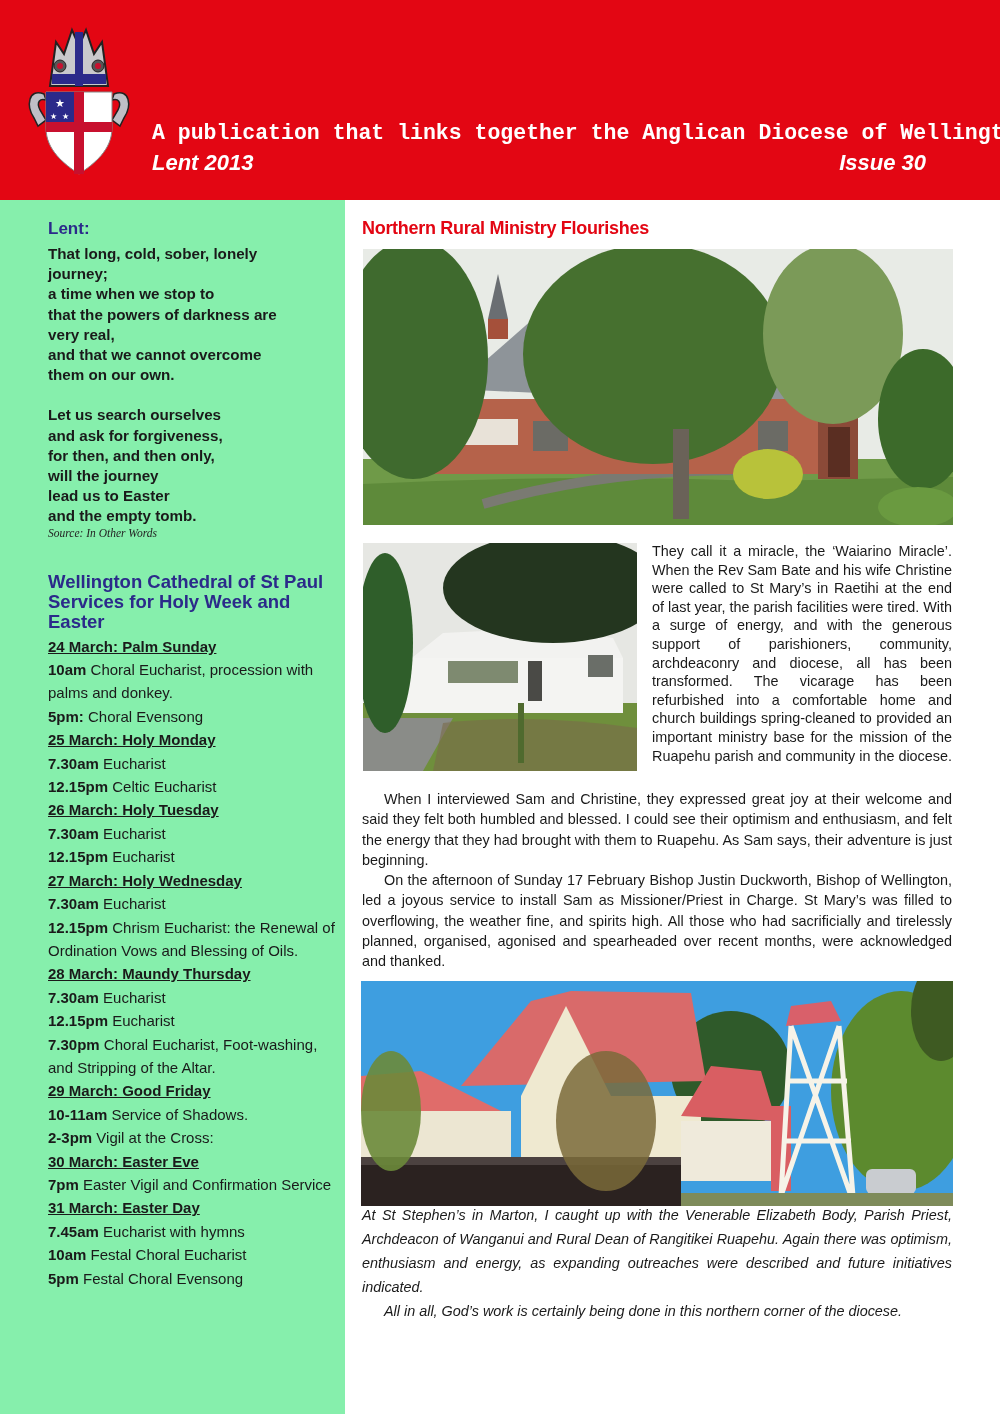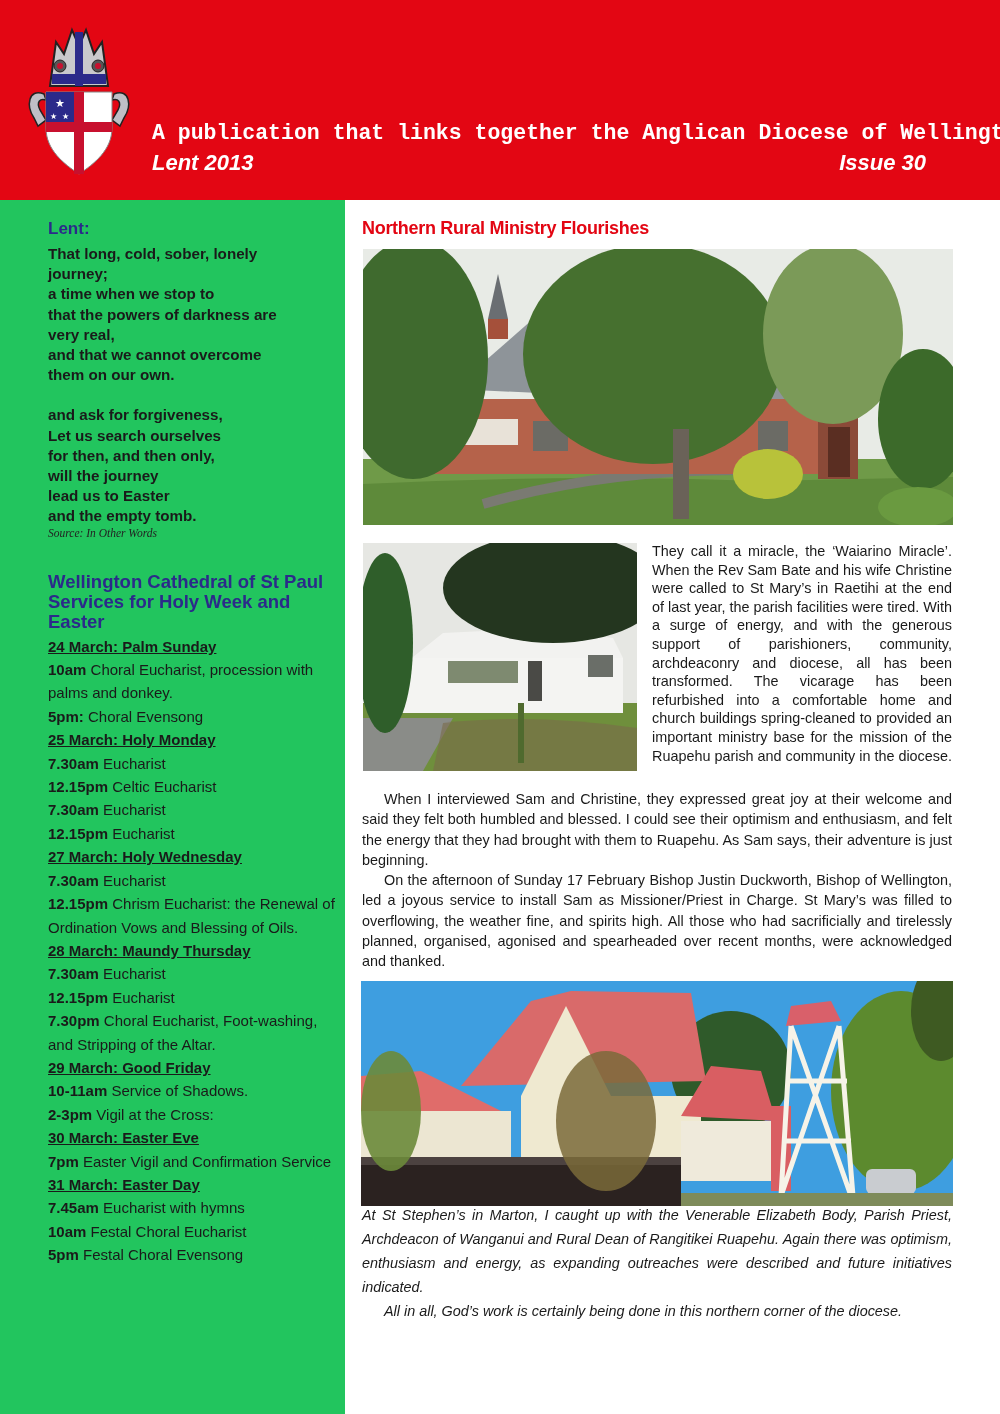--- a/index.html
+++ b/index.html
@@ -9,21 +9,21 @@
   
   .masthead { position: absolute; left: 0; top: 0; width: 1000px; height: 200px; background: #e30613; }
   .crest { position: absolute; left: 22px; top: 24px; width: 114px; height: 152px; }
   .title { position: absolute; left: 152px; top: 4px; height: 115px; white-space: nowrap; font-family: "Liberation Serif", serif; font-size: 122px; line-height: 115px; letter-spacing: 1px; }
   .title .link { color: #ffffff; }
   .title .well { color: #2b2a8a; letter-spacing: 4px; }
   .tagline { position: absolute; left: 152px; top: 121px; font-size: 21.5px; font-weight: bold; color: #ffffff; white-space: nowrap; font-family: Liberation Mono, monospace; }
   .issue-row { position: absolute; left: 152px; top: 150px; width: 774px; display: flex; justify-content: space-between; font-size: 22px; font-weight: bold; font-style: italic; color: #ffffff; }
 
   
-  .sidebar { position: absolute; left: 0; top: 200px; width: 345px; height: 1214px; background: #22c55e; }
+  .sidebar { position: absolute; left: 0; top: 200px; width: 345px; height: 1214px; background: #86efac; }
   .sb-inner { position: absolute; left: 48px; top: 18px; width: 290px; }
   .lent-title { font-size: 17px; font-weight: bold; color: #2b2a8a; line-height: 22px; margin-bottom: 4px; }
   .poem p { font-size: 15.2px; font-weight: bold; line-height: 20.2px; color: #1a1a1a; }
   .poem .stanza { margin-bottom: 20px; }
   .source { font-family: "Liberation Serif", serif; font-style: italic; font-size: 11.5px; color: #222; }
   .services-title { margin-top: 33px; font-size: 18.5px; font-weight: bold; color: #2b2a8a; line-height: 20px; }
   .services { margin-top: 3px; }
   .svc-day { font-size: 15px; font-weight: bold; text-decoration: underline; line-height: 23.4px; color: #1a1a1a; }
   .svc-item { font-size: 15px; line-height: 23.4px; color: #1a1a1a; }
   .svc-item b { font-weight: bold; }
@@ -80,40 +80,41 @@
       <div class="stanza">
         <p>That long, cold, sober, lonely</p>
         <p>journey;</p>
         <p>a time when we stop to</p>
         <p>that the powers of darkness are</p>
         <p>very real,</p>
         <p>and that we cannot overcome</p>
         <p>them on our own.</p>
       </div>
       <div>
+        <p>Let us search ourselves</p>
         <p>and ask for forgiveness,</p>
-        <p>Let us search ourselves</p>
         <p>for then, and then only,</p>
         <p>will the journey</p>
         <p>lead us to Easter</p>
         <p>and the empty tomb.</p>
       </div>
     </div>
     <div class="source">Source: In Other Words</div>
 
     <div class="services-title">Wellington Cathedral of St Paul Services for Holy Week and Easter</div>
     <div class="services">
       <div class="svc-day">24 March: Palm Sunday</div>
       <div class="svc-item"><b>10am</b><span> Choral Eucharist, procession with palms and donkey.</span></div>
       <div class="svc-item"><b>5pm:</b><span> Choral Evensong</span></div>
 
       <div class="svc-day">25 March: Holy Monday</div>
       <div class="svc-item"><b>7.30am</b><span> Eucharist</span></div>
       <div class="svc-item"><b>12.15pm</b><span> Celtic Eucharist</span></div>
 
+      <div class="svc-day">26 March: Holy Tuesday</div>
       <div class="svc-item"><b>7.30am</b><span> Eucharist</span></div>
       <div class="svc-item"><b>12.15pm</b><span> Eucharist</span></div>
 
       <div class="svc-day">27 March: Holy Wednesday</div>
       <div class="svc-item"><b>7.30am</b><span> Eucharist</span></div>
       <div class="svc-item"><b>12.15pm</b><span> Chrism Eucharist: the Renewal of Ordination Vows and Blessing of Oils.</span></div>
 
       <div class="svc-day">28 March: Maundy Thursday</div>
       <div class="svc-item"><b>7.30am</b><span> Eucharist</span></div>
       <div class="svc-item"><b>12.15pm</b><span> Eucharist</span></div>

